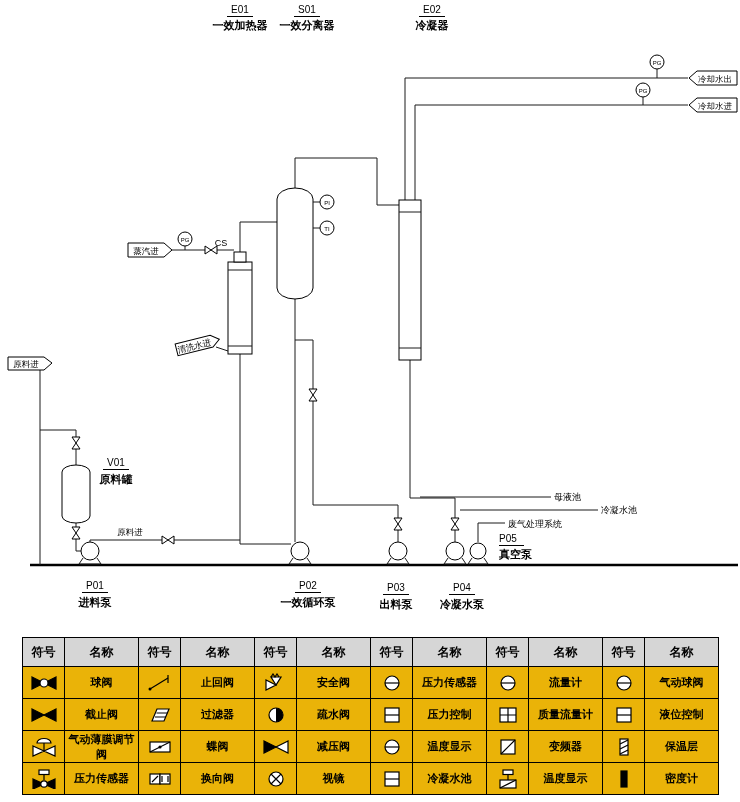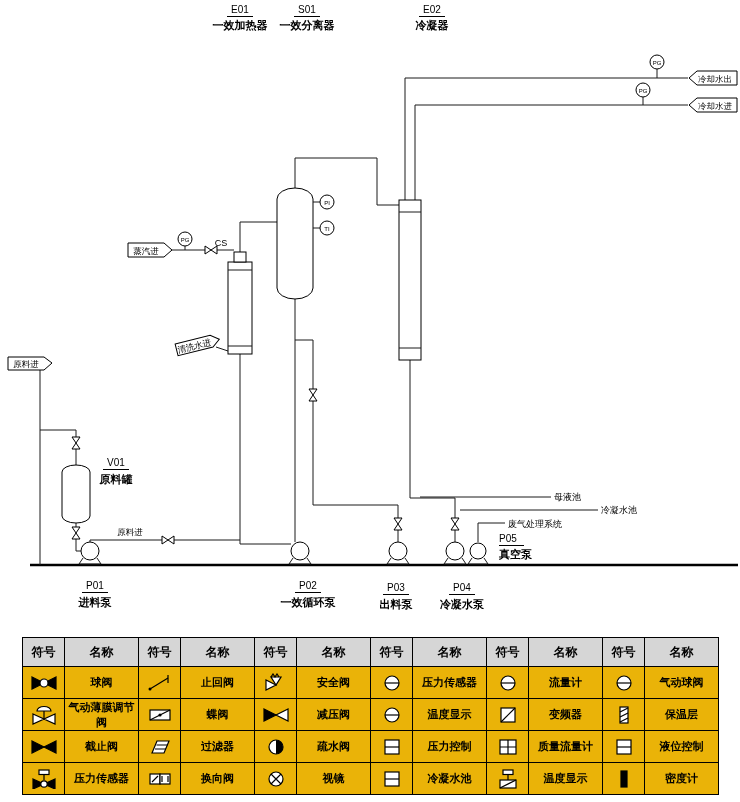--- a/index.html
+++ b/index.html
@@ -254,20 +254,51 @@
               </svg></span></td>
           <td class="name">流量计</td>
           <td class="sym"><span><svg viewBox="0 0 30 20" width="30" height="20" stroke-width="1.2">
                 <circle cx="15" cy="10" r="7" fill="#fff" stroke="#000"></circle>
                 <path d="M8 10 H22" stroke="#000" fill="none"></path>
               </svg></span></td>
           <td class="name">气动球阀</td>
         </tr>
         <tr>
           <td class="sym"><span><svg viewBox="0 0 30 20" width="30" height="20" stroke-width="1.2">
+                <path d="M3 4 L15 10 L3 16 Z M27 4 L15 10 L27 16 Z" fill="#000" stroke="#000"></path>
+              </svg></span></td>
+          <td class="name">截止阀</td>
+          <td class="sym"><span><svg viewBox="0 0 30 20" width="30" height="20" stroke-width="1.2">
+                <path d="M7 16 L12 4 H24 L19 16 Z" fill="#fff" stroke="#000"></path>
+                <path d="M10 12 H21 M11.5 8 H22.5" stroke="#000" fill="none"></path>
+              </svg></span></td>
+          <td class="name">过滤器</td>
+          <td class="sym"><span><svg viewBox="0 0 30 20" width="30" height="20" stroke-width="1.2">
+                <circle cx="15" cy="10" r="7" fill="#fff" stroke="#000"></circle>
+                <path d="M15 3 A7 7 0 0 1 15 17 Z" fill="#000"></path>
+              </svg></span></td>
+          <td class="name">疏水阀</td>
+          <td class="sym"><span><svg viewBox="0 0 30 20" width="30" height="20" stroke-width="1.2">
+                <rect x="8" y="3" width="14" height="14" fill="#fff" stroke="#000"></rect>
+                <path d="M8 10 H22" stroke="#000" fill="none"></path>
+              </svg></span></td>
+          <td class="name">压力控制</td>
+          <td class="sym"><span><svg viewBox="0 0 30 20" width="30" height="20" stroke-width="1.2">
+                <rect x="7" y="3" width="16" height="14" fill="#fff" stroke="#000"></rect>
+                <path d="M7 10 H23 M15 3 V17" stroke="#000" fill="none"></path>
+              </svg></span></td>
+          <td class="name">质量流量计</td>
+          <td class="sym"><span><svg viewBox="0 0 30 20" width="30" height="20" stroke-width="1.2">
+                <rect x="8" y="3" width="14" height="14" fill="#fff" stroke="#000"></rect>
+                <path d="M8 10 H22" stroke="#000" fill="none"></path>
+              </svg></span></td>
+          <td class="name">液位控制</td>
+        </tr>
+        <tr>
+          <td class="sym"><span><svg viewBox="0 0 30 20" width="30" height="20" stroke-width="1.2">
                 <path d="M4 9 L15 14 L4 19 Z M26 9 L15 14 L26 19 Z" fill="#fff" stroke="#000"></path>
                 <path d="M15 14 V6" stroke="#000" fill="none"></path>
                 <path d="M8 6 A7 4.5 0 0 1 22 6 Z" fill="#fff" stroke="#000"></path>
               </svg></span></td>
           <td class="name">气动薄膜调节阀</td>
           <td class="sym"><span><svg viewBox="0 0 30 20" width="30" height="20" stroke-width="1.2">
                 <rect x="5" y="5" width="20" height="10" fill="#fff" stroke="#000"></rect>
                 <path d="M5 15 L25 5" stroke="#000" fill="none"></path>
                 <circle cx="15" cy="10" r="1.6" fill="#000"></circle>
               </svg></span></td>
@@ -285,51 +316,20 @@
           <td class="sym"><span><svg viewBox="0 0 30 20" width="30" height="20" stroke-width="1.2">
                 <rect x="8" y="3" width="14" height="14" fill="#fff" stroke="#000"></rect>
                 <path d="M8 17 L22 3" stroke="#000" fill="none"></path>
               </svg></span></td>
           <td class="name">变频器</td>
           <td class="sym"><span><svg viewBox="0 0 30 20" width="30" height="20" stroke-width="1.2">
                 <rect x="11" y="2" width="8" height="16" fill="#fff" stroke="#000"></rect>
                 <path d="M11 7 L19 3 M11 12 L19 8 M11 17 L19 13" stroke="#000" fill="none"></path>
               </svg></span></td>
           <td class="name">保温层</td>
-        </tr>
-        <tr>
-          <td class="sym"><span><svg viewBox="0 0 30 20" width="30" height="20" stroke-width="1.2">
-                <path d="M3 4 L15 10 L3 16 Z M27 4 L15 10 L27 16 Z" fill="#000" stroke="#000"></path>
-              </svg></span></td>
-          <td class="name">截止阀</td>
-          <td class="sym"><span><svg viewBox="0 0 30 20" width="30" height="20" stroke-width="1.2">
-                <path d="M7 16 L12 4 H24 L19 16 Z" fill="#fff" stroke="#000"></path>
-                <path d="M10 12 H21 M11.5 8 H22.5" stroke="#000" fill="none"></path>
-              </svg></span></td>
-          <td class="name">过滤器</td>
-          <td class="sym"><span><svg viewBox="0 0 30 20" width="30" height="20" stroke-width="1.2">
-                <circle cx="15" cy="10" r="7" fill="#fff" stroke="#000"></circle>
-                <path d="M15 3 A7 7 0 0 1 15 17 Z" fill="#000"></path>
-              </svg></span></td>
-          <td class="name">疏水阀</td>
-          <td class="sym"><span><svg viewBox="0 0 30 20" width="30" height="20" stroke-width="1.2">
-                <rect x="8" y="3" width="14" height="14" fill="#fff" stroke="#000"></rect>
-                <path d="M8 10 H22" stroke="#000" fill="none"></path>
-              </svg></span></td>
-          <td class="name">压力控制</td>
-          <td class="sym"><span><svg viewBox="0 0 30 20" width="30" height="20" stroke-width="1.2">
-                <rect x="7" y="3" width="16" height="14" fill="#fff" stroke="#000"></rect>
-                <path d="M7 10 H23 M15 3 V17" stroke="#000" fill="none"></path>
-              </svg></span></td>
-          <td class="name">质量流量计</td>
-          <td class="sym"><span><svg viewBox="0 0 30 20" width="30" height="20" stroke-width="1.2">
-                <rect x="8" y="3" width="14" height="14" fill="#fff" stroke="#000"></rect>
-                <path d="M8 10 H22" stroke="#000" fill="none"></path>
-              </svg></span></td>
-          <td class="name">液位控制</td>
         </tr>
         <tr>
           <td class="sym"><span><svg viewBox="0 0 30 20" width="30" height="20" stroke-width="1.2">
                 <path d="M4 10 L15 15 L4 20 Z M26 10 L15 15 L26 20 Z" fill="#000" stroke="#000"></path>
                 <circle cx="15" cy="15" r="3.2" fill="#fff" stroke="#000"></circle>
                 <path d="M15 11 V5.5" stroke="#000" fill="none"></path>
                 <rect x="10" y="1" width="10" height="4.5" fill="#fff" stroke="#000"></rect>
               </svg></span></td>
           <td class="name">压力传感器</td>
           <td class="sym"><span><svg viewBox="0 0 30 20" width="30" height="20" stroke-width="1.2">

